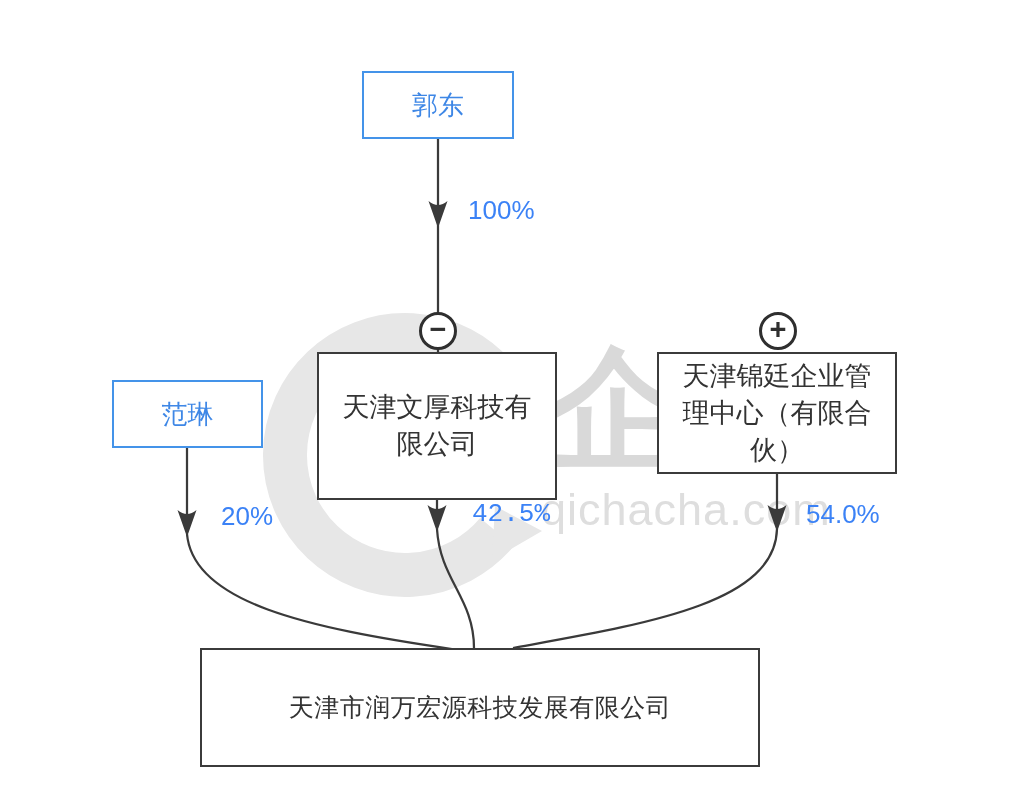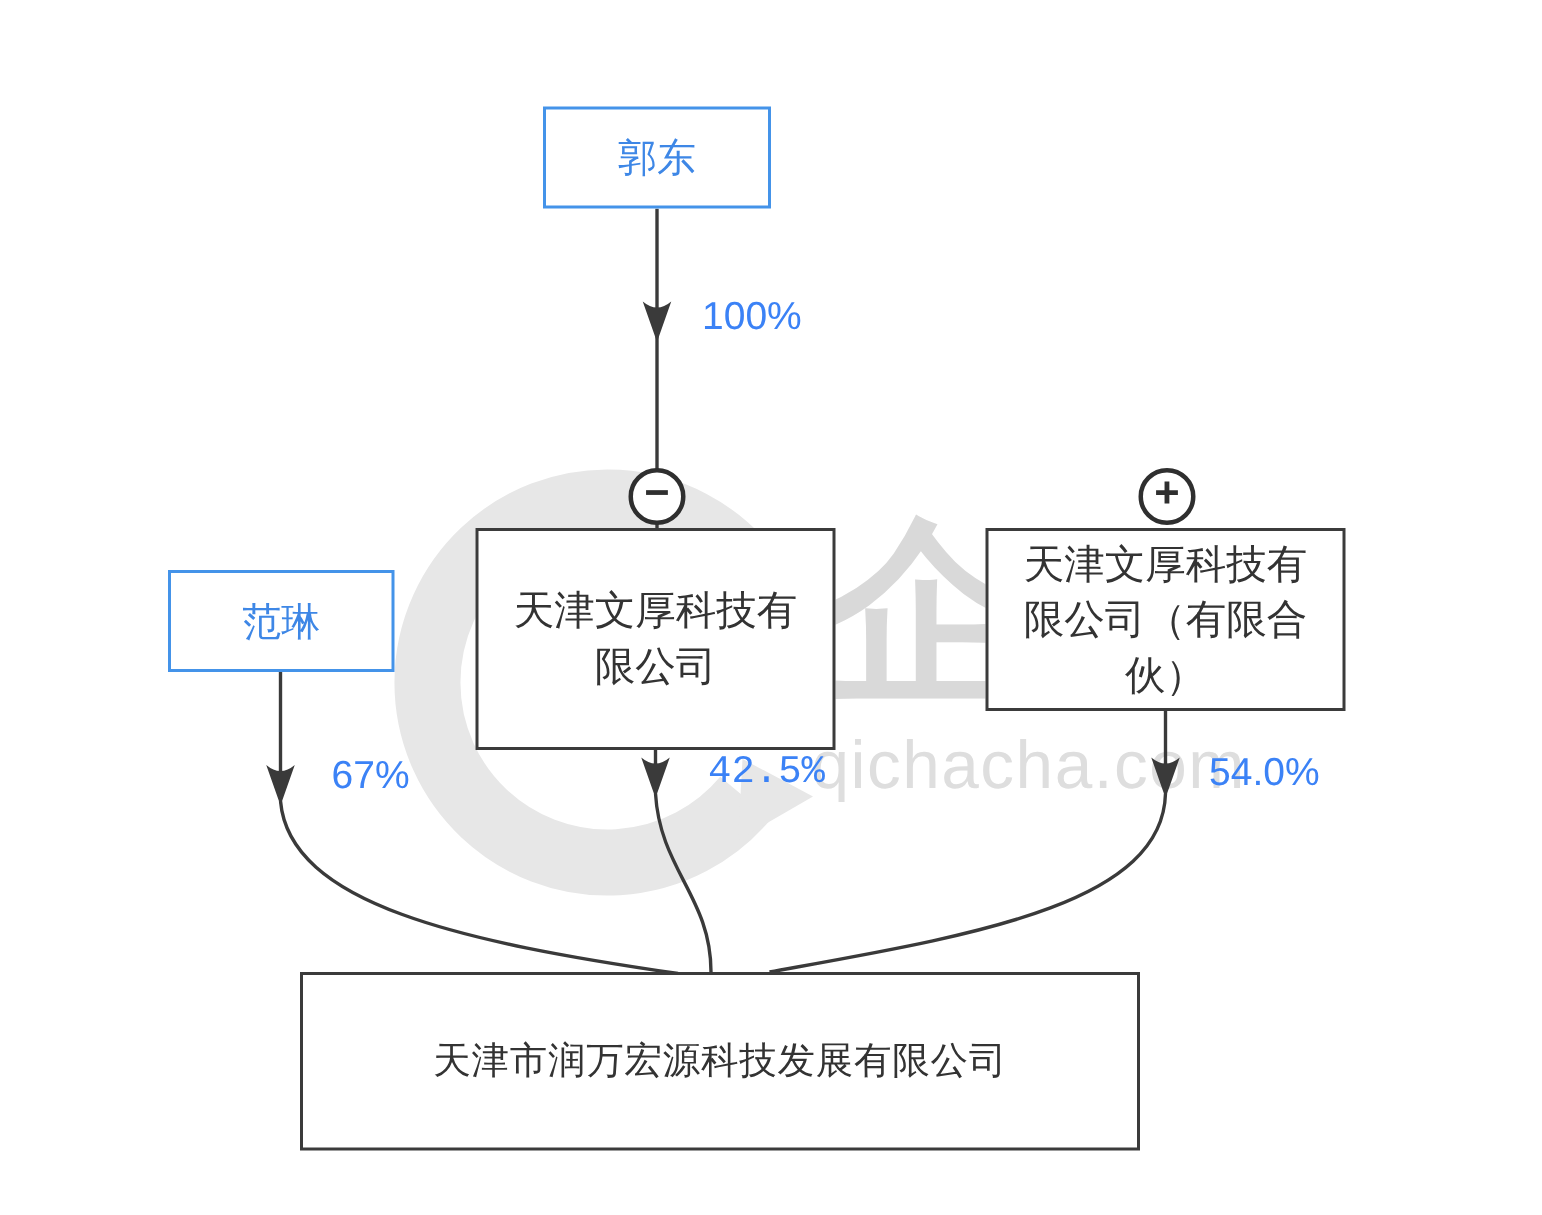--- a/index.html
+++ b/index.html
@@ -75,29 +75,29 @@
       <path d="M438,228 L428.5,201 Q438,209 447.5,201 Z"></path>
       <path d="M187,537 L177.5,510 Q187,518 196.5,510 Z"></path>
       <path d="M437,532 L427.5,505 Q437,513 446.5,505 Z"></path>
       <path d="M777,532 L767.5,505 Q777,513 786.5,505 Z"></path>
     </g>
   </svg>
 
   <div class="node person" id="node-fanlin">范琳</div>
   <div class="node person" id="node-guodong">郭东</div>
   <div class="node company" id="node-wenhou">天津文厚科技有限公司</div>
-  <div class="node company" id="node-jinting">天津文厚科技有限公司（有限合伙）</div>
+  <div class="node company" id="node-jinting">天津锦廷企业管理中心（有限合伙）</div>
   <div class="node company" id="node-target">天津市润万宏源科技发展有限公司</div>
 
   <div class="badge" id="badge-minus">
     <span>−</span>
   </div>
   <div class="badge" id="badge-plus">
     <span>+</span>
   </div>
 
   <div class="share" id="share-100">100%</div>
-  <div class="share" id="share-45">67%</div>
+  <div class="share" id="share-45">20%</div>
   <div class="share" id="share-425">42.5%</div>
   <div class="share" id="share-125">54.0%</div>
 
 
 </div>
 
 </body></html>

